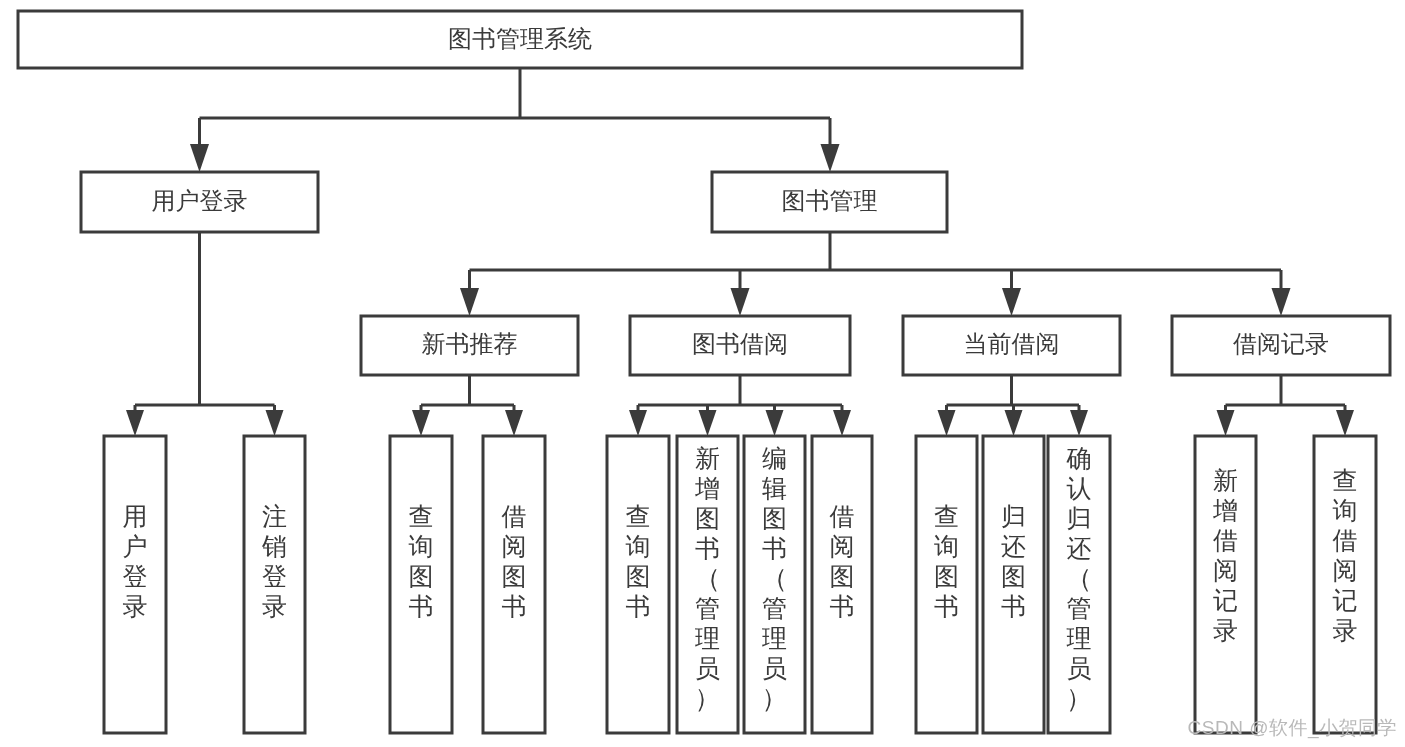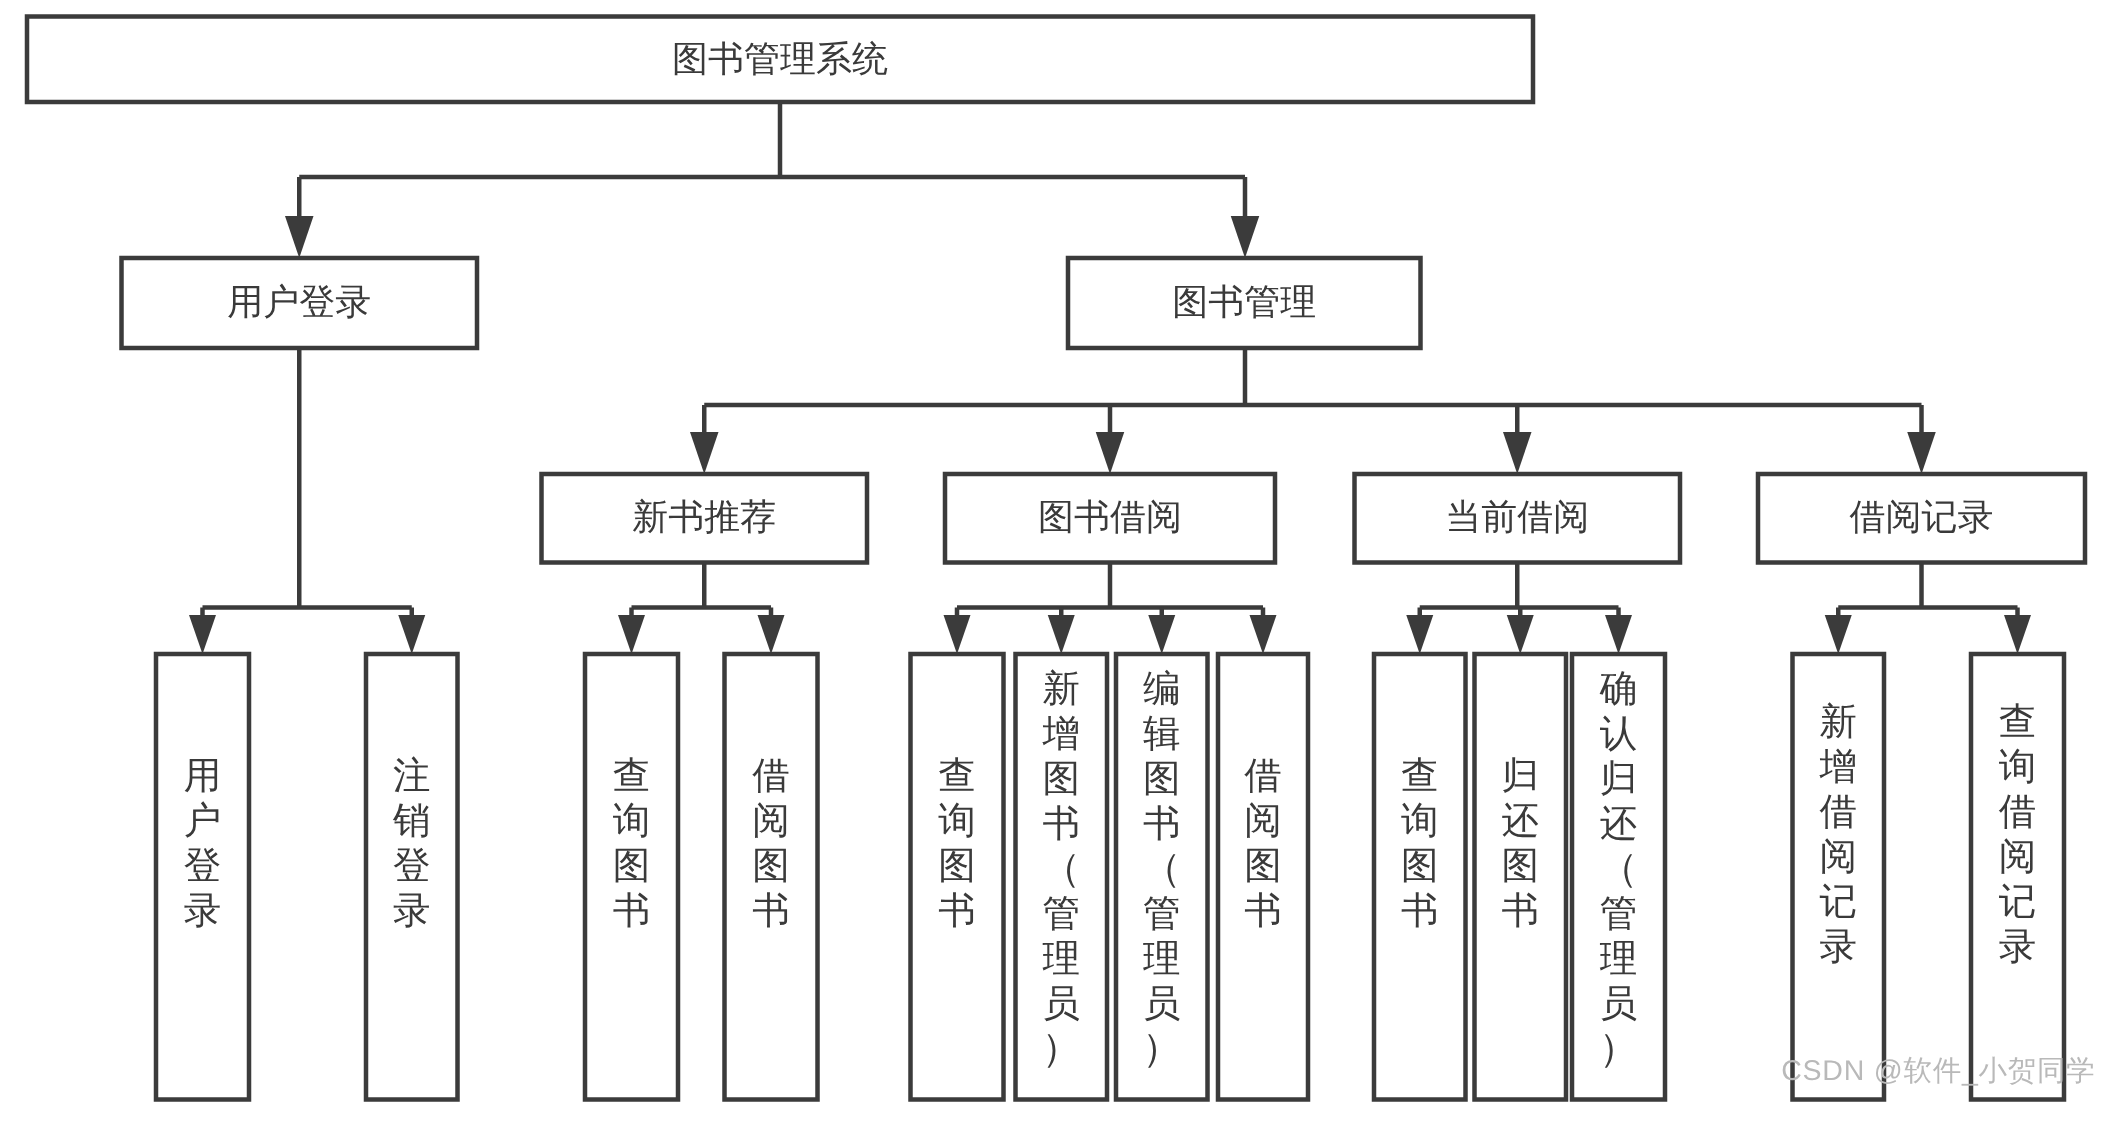--- a/index.html
+++ b/index.html
@@ -48,21 +48,21 @@
   }
   .node-label-vertical {
     fill: #3a3a3a;
     font-family: "Liberation Sans", "DejaVu Sans", sans-serif;
     font-size: 25px;
     text-anchor: middle;
   }
   .watermark {
     position: absolute;
     right: 8px;
-    bottom: 20px;
+    bottom: 6px;
     font-family: "Liberation Sans", "DejaVu Sans", sans-serif;
     font-size: 19px;
     color: #b9b9b9;
     letter-spacing: 0.5px;
     white-space: nowrap;
     user-select: none;
   }
 </style>
 </head>
 <body>

